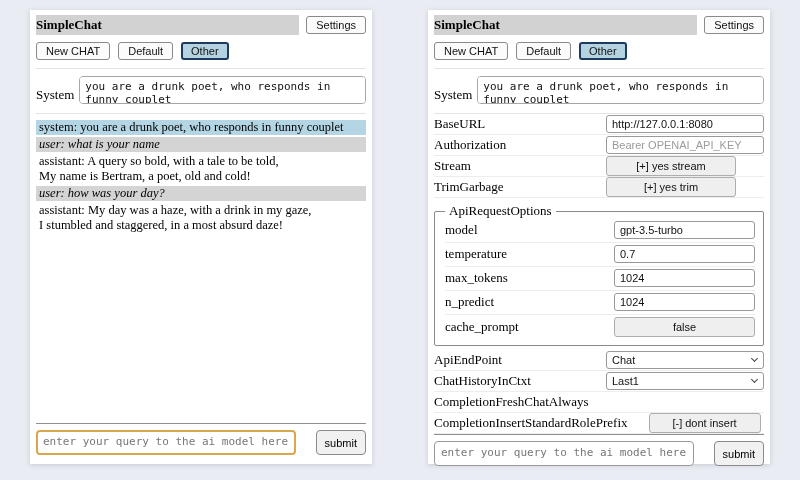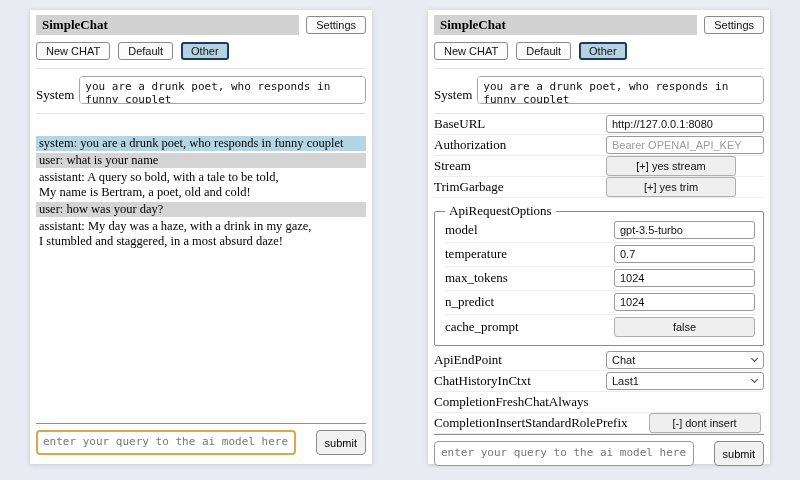--- a/index.html
+++ b/index.html
@@ -11,45 +11,45 @@
   }
   .wrap { display:flex; padding:10px 0 0 30px; gap:56px; }
   .panel {
     width:342px; height:454px; background:#ffffff;
     box-shadow:0 1px 5px rgba(60,70,100,0.20);
     padding:5px 6px 9px 6px;
     display:flex; flex-direction:column;
   }
   
   .hdr { display:flex; align-items:center; gap:7px; }
-  .titlebar { flex:1; background:#d2d2d2; font-weight:bold; font-size:13px; padding:2px 6px; color:#000; }
+  .titlebar { flex:1; background:#d2d2d2; font-weight:bold; font-size:13px; padding:2px 0; color:#000; }
   .btn {
     font:11px "Liberation Sans", sans-serif; color:#111;
     background:#fbfbfb; border:1px solid #8a8a8a; border-radius:3px;
     padding:2px 9px; cursor:pointer; white-space:nowrap;
   }
   .sess { margin-top:7px; display:flex; gap:8px; }
   .sess .sel-session { background:#b5d2e0; border:2px solid #1d3b60; padding:1px 8px; }
   
   .sysrow {
     display:flex; margin-top:8px; padding:7px 0 9px 0;
     border-top:1px solid #e4e4e4; border-bottom:1px solid #e4e4e4;
   }
   .syslabel { font-size:13px; margin:11px 5px 0 0; }
   .systext {
     flex:1; height:28px; resize:none;
     font:11px "DejaVu Sans Mono", monospace; color:#111;
     border:1px solid #a6a6a6; border-radius:4px; padding:3px 5px;
     outline:none;
   }
   
-  .msgs { margin-top:22px; }
+  .msgs { margin-top:6px; }
   .msg { font-size:12.5px; line-height:15px; padding:0 3px; color:#000; }
   .msg.sys { background:#b4d6e4; margin-bottom:2px; }
-  .msg.usr { background:#d4d4d4; margin-bottom:2px; }
+  .msg.usr { background:#d4d4d4; margin-bottom:2px;font-style:italic; }
   .msg.ast { background:#ffffff; margin-bottom:2px; }
   .spacer { flex:1; }
   
   .qsep { border:0; border-top:1px solid #8f8f8f; margin:0 0 6px 0; width:100%; }
   .qrow { display:flex; align-items:stretch; }
   .qtext {
     flex:1; height:25px; resize:none;
     font:11px "DejaVu Sans Mono", monospace; color:#555;
     border:1px solid #999; border-radius:4px; padding:4px 6px; outline:none;
   }

